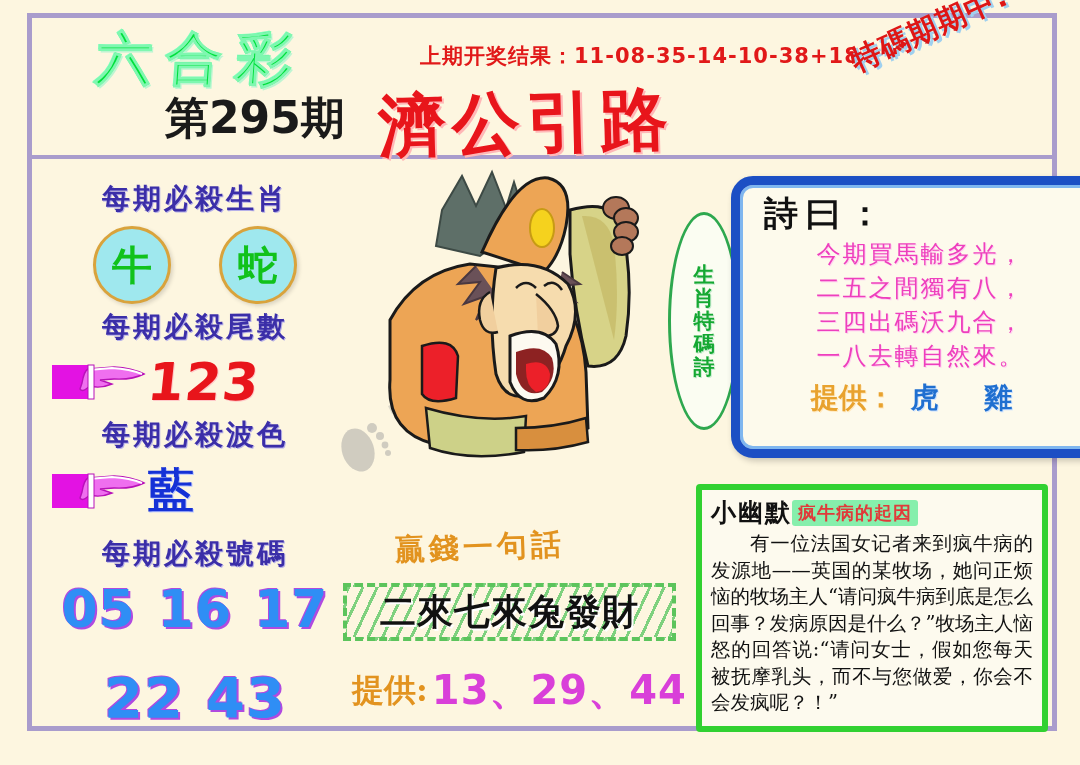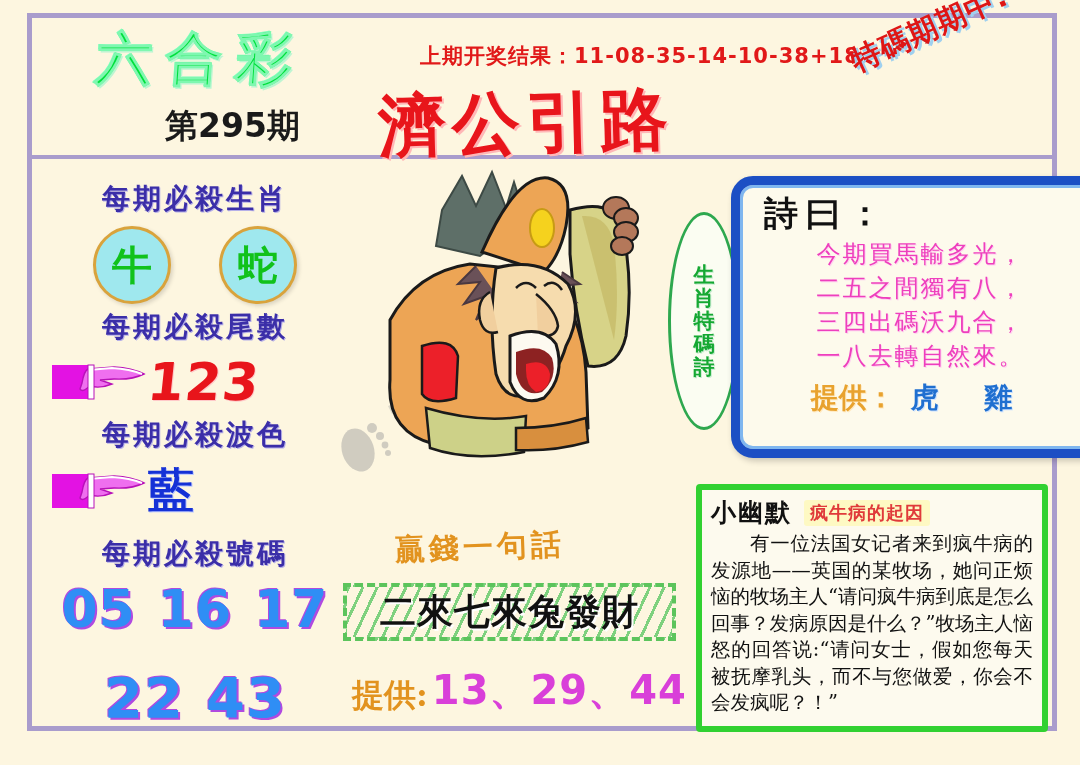--- a/index.html
+++ b/index.html
@@ -29,22 +29,22 @@
   .logo-six{
     position:absolute;left:96px;top:22px;
     font-size:56px;font-weight:bold;color:#00e03c;
     letter-spacing:14px;
     -webkit-text-stroke:1px #7ff7b0;
     text-shadow:2px 2px 0 #bdf5d2, -1px -1px 0 #7affb9;
     font-family:"DejaVu Sans","Liberation Sans",sans-serif;
     transform:skewX(-4deg);
   }
   .issue{
-    position:absolute;left:165px;top:104px;
-    font-size:33px;font-weight:bold;color:#1a1a1a;
+    position:absolute;left:165px;top:89px;
+    font-size:44px;font-weight:bold;color:#1a1a1a;
     font-family:"DejaVu Sans","Liberation Sans",sans-serif;
   }
   .last-result{
     position:absolute;left:420px;top:42px;
     font-size:21px;color:#e11919;font-weight:bold;
     letter-spacing:1px;
     font-family:"DejaVu Sans","Liberation Sans",sans-serif;
   }
   .maintitle{
     position:absolute;left:378px;top:78px;
@@ -167,47 +167,47 @@
   }
   .phrase{
     font-size:36px;font-weight:bold;color:#111;
     letter-spacing:1px;
     font-family:"DejaVu Sans","Liberation Sans",sans-serif;
     text-shadow:2px 2px 0 #ffffff;
     white-space:nowrap;
   }
   .supply{
     position:absolute;left:352px;top:663px;
-    display:flex;align-items:flex-end;gap:4px;
+    display:flex;align-items:center;gap:4px;
   }
   .supply .lab{
     font-size:32px;font-weight:bold;color:#e2931f;
     font-family:"DejaVu Serif","Liberation Serif",serif;
   }
   .supply .v{
     font-size:40px;font-weight:bold;color:#d93fd9;
     font-family:"DejaVu Sans","Liberation Sans",sans-serif;
     letter-spacing:1px;
   }
   
   .humorbox{
     position:absolute;left:696px;top:484px;width:352px;height:248px;
     border:6px solid #31d131;border-radius:4px;
     background:#fdfaee;
     box-sizing:border-box;
     padding:6px 9px;
   }
-  .humor-head{display:flex;align-items:center;gap:12px;}
+  .humor-head{display:flex;align-items:center;gap:0;}
   .humor-h1{
     font-size:25px;font-weight:bold;color:#111;letter-spacing:2px;
     font-family:"DejaVu Sans","Liberation Sans",sans-serif;
   }
   .humor-h2{
     font-size:18px;font-weight:bold;color:#e03a3a;
-    background:#fef9c3;border-radius:3px;padding:1px 6px;
+    background:#86efac;border-radius:3px;padding:1px 6px;
     letter-spacing:1px;
     font-family:"DejaVu Sans","Liberation Sans",sans-serif;
   }
   .humor-body{
     font-size:19.5px;color:#111;line-height:1.36;text-indent:2em;
     font-family:"DejaVu Serif","Liberation Serif",serif;
     margin-top:2px;
     text-align:justify;
   }
 </style>

